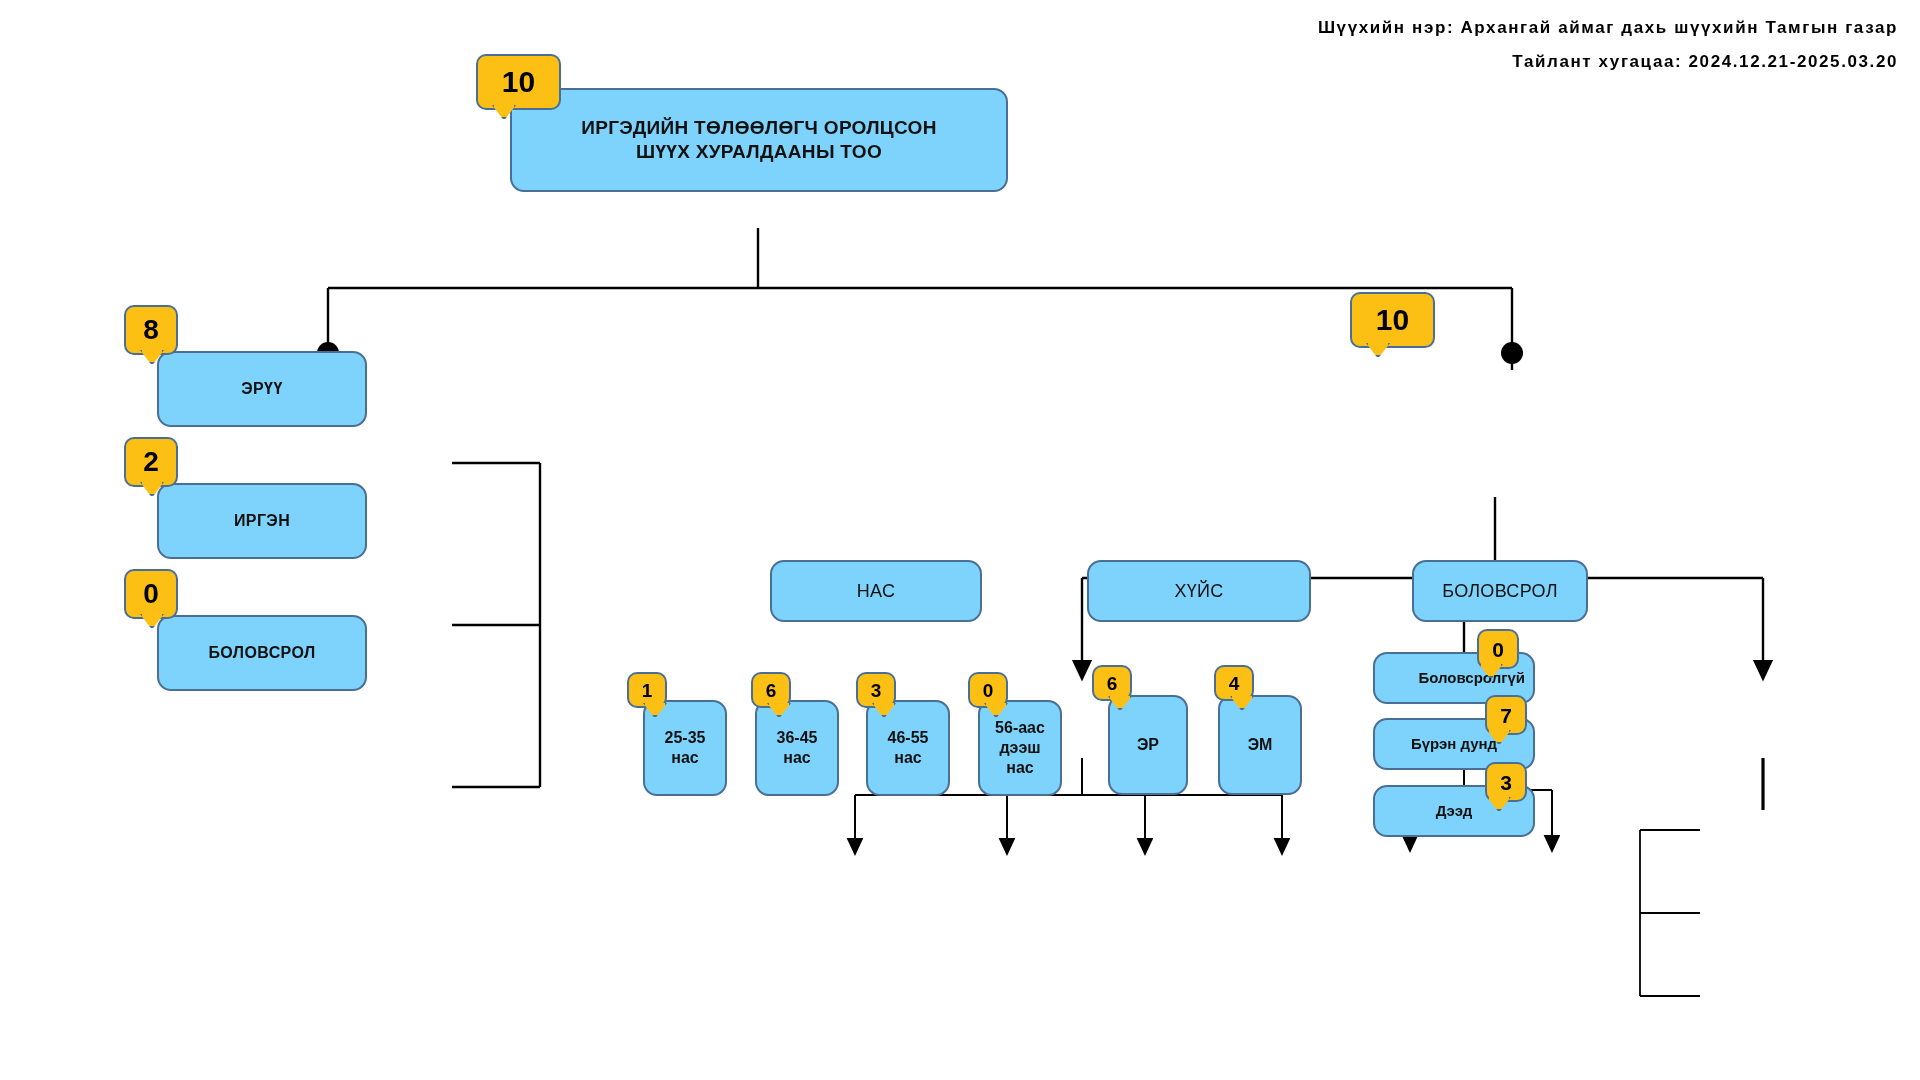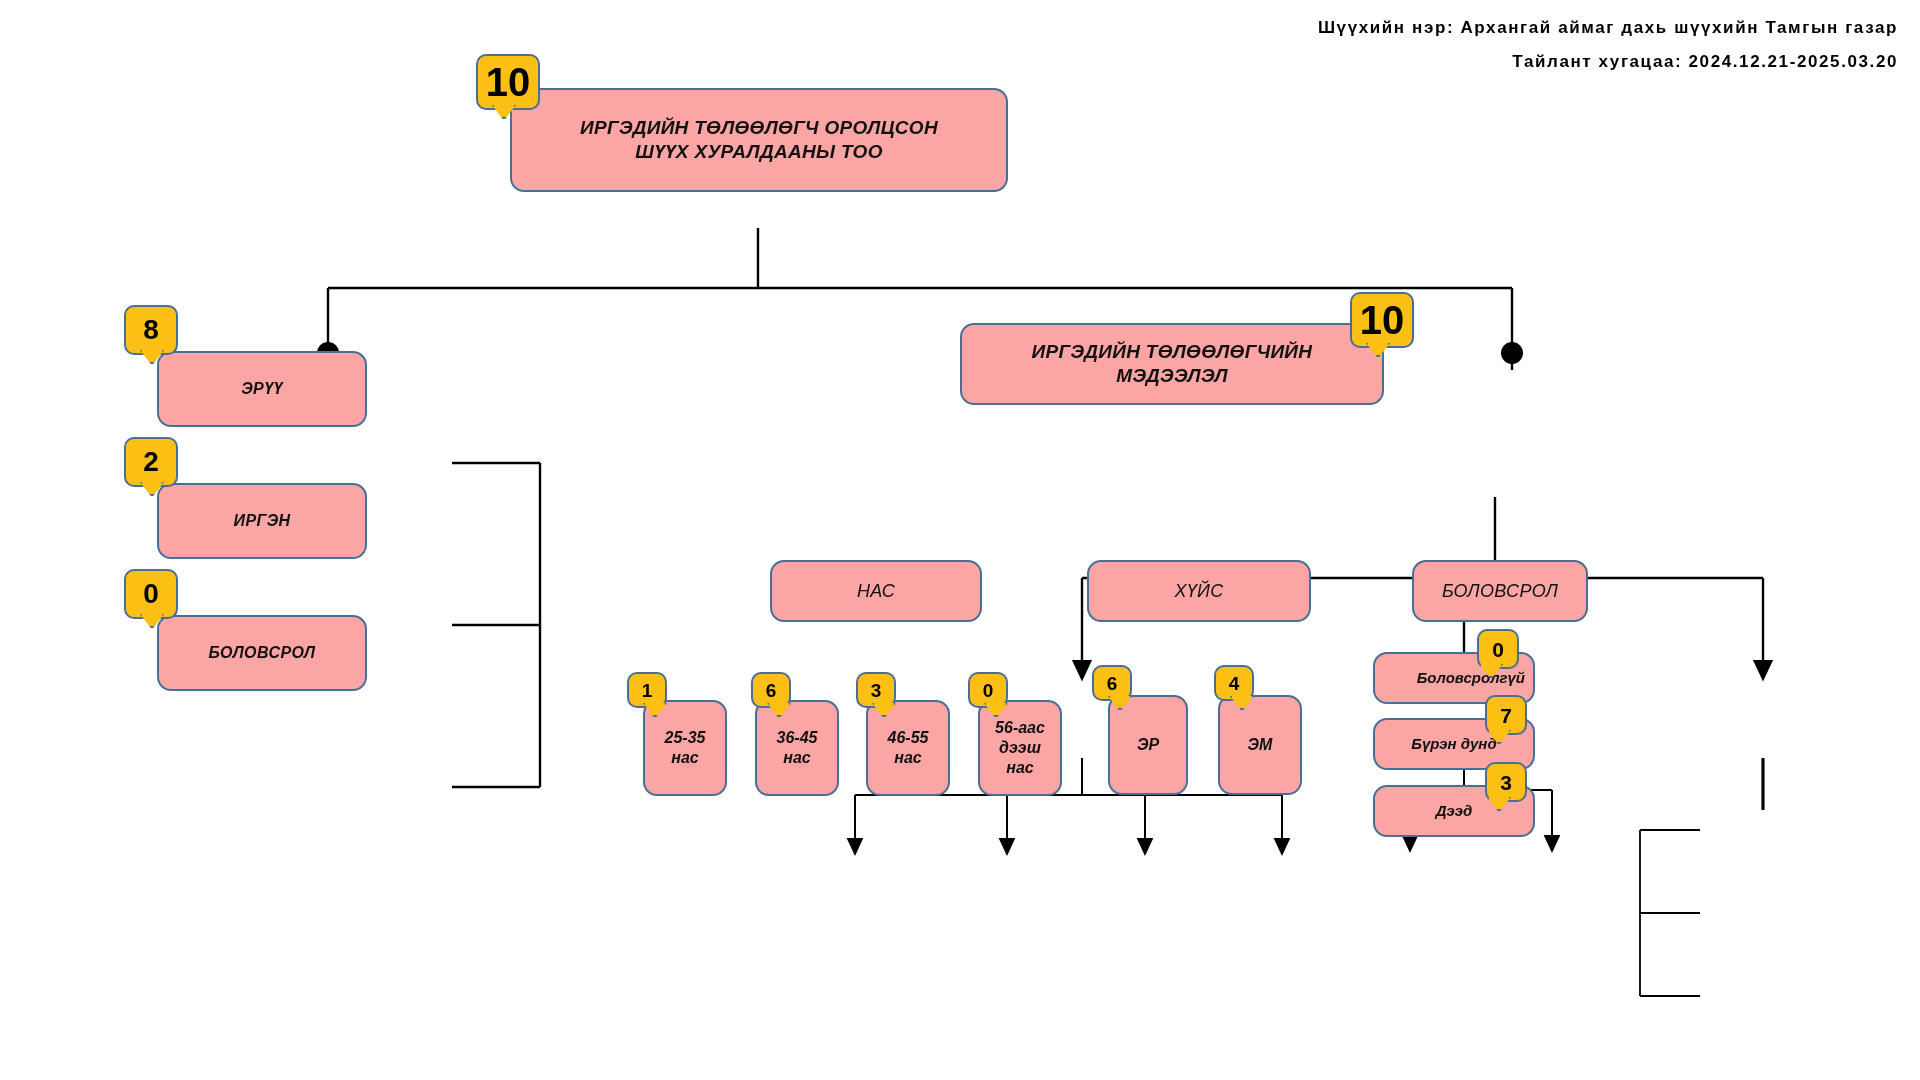--- a/index.html
+++ b/index.html
@@ -19,30 +19,29 @@
     position:absolute;right:22px;text-align:right;
     font-weight:bold;font-size:17px;letter-spacing:1.6px;
     white-space:nowrap;
   }
   .hdr.l1{top:18px;}
   .hdr.l2{top:52px;}
 
   
   .node{
     position:absolute;
-    background:#fca5a5;
+    background:#7dd3fc;
     border:2.5px solid #4a6f96;
     border-radius:14px;
     box-sizing:border-box;
     display:flex;align-items:center;justify-content:center;
     text-align:center;
     color:#111;
     line-height:1.25;
     z-index:3;
-    font-style:italic;
   }
   .node .txt{padding:2px 8px;white-space:pre-line;}
 
   .node.root{font-weight:bold;font-size:19px;letter-spacing:.3px;}
   .node.major{font-weight:bold;font-size:19px;letter-spacing:.3px;}
   .node.cat{font-weight:bold;font-size:16px;letter-spacing:.4px;}
   .node.mid{font-weight:normal;font-size:18px;letter-spacing:.3px;}
   .node.leaf{font-weight:bold;font-size:16px;}
   .node.edu{font-weight:bold;font-size:15px;}
 
@@ -65,21 +64,21 @@
     border-left:2.5px solid #4a6f96;
     border-right:2.5px solid #4a6f96;
     border-bottom:2.5px solid #4a6f96;
     border-bottom-left-radius:4px;border-bottom-right-radius:4px;
     clip-path:polygon(0 0,100% 0,55% 100%,45% 100%);
   }
   .badge.tail-left .tail{left:14px;}
   .badge.tail-right .tail{right:14px;}
   .badge .num{position:relative;z-index:2;line-height:1;}
 
-  .badge.sz-lg{width:64px;height:56px;font-size:40px;}
+  .badge.sz-lg{width:85px;height:56px;font-size:30px;}
   .badge.sz-md{width:54px;height:50px;font-size:28px;}
   .badge.sz-sm{width:42px;height:40px;font-size:21px;}
   .badge.sz-xs{width:40px;height:36px;font-size:19px;}
 </style>
 </head>
 <body>
 
 <div id="canvas">
 
   <svg id="svg-links" viewBox="0 0 1920 1080" xmlns="http://www.w3.org/2000/svg">
@@ -187,24 +186,20 @@
   </div>
 
   <div class="node cat" style="left:157px;top:615px;width:210px;height:76px;">
     <span class="txt">БОЛОВСРОЛ</span>
   </div>
   <div class="badge sz-md tail-left" style="left:124px;top:569px;">
     <span class="tail"></span>
     <span class="num">0</span>
   </div>
 
-  <div class="node major" style="left:960px;top:323px;width:424px;height:82px;">
-    <span class="txt">ИРГЭДИЙН ТӨЛӨӨЛӨГЧИЙН
-МЭДЭЭЛЭЛ</span>
-  </div>
   <div class="badge sz-lg tail-left" style="left:1350px;top:292px;">
     <span class="tail"></span>
     <span class="num">10</span>
   </div>
 
   <div class="node mid" style="left:770px;top:560px;width:212px;height:62px;">
     <span class="txt">НАС</span>
   </div>
   <div class="node mid" style="left:1087px;top:560px;width:224px;height:62px;">
     <span class="txt">ХҮЙС</span>

